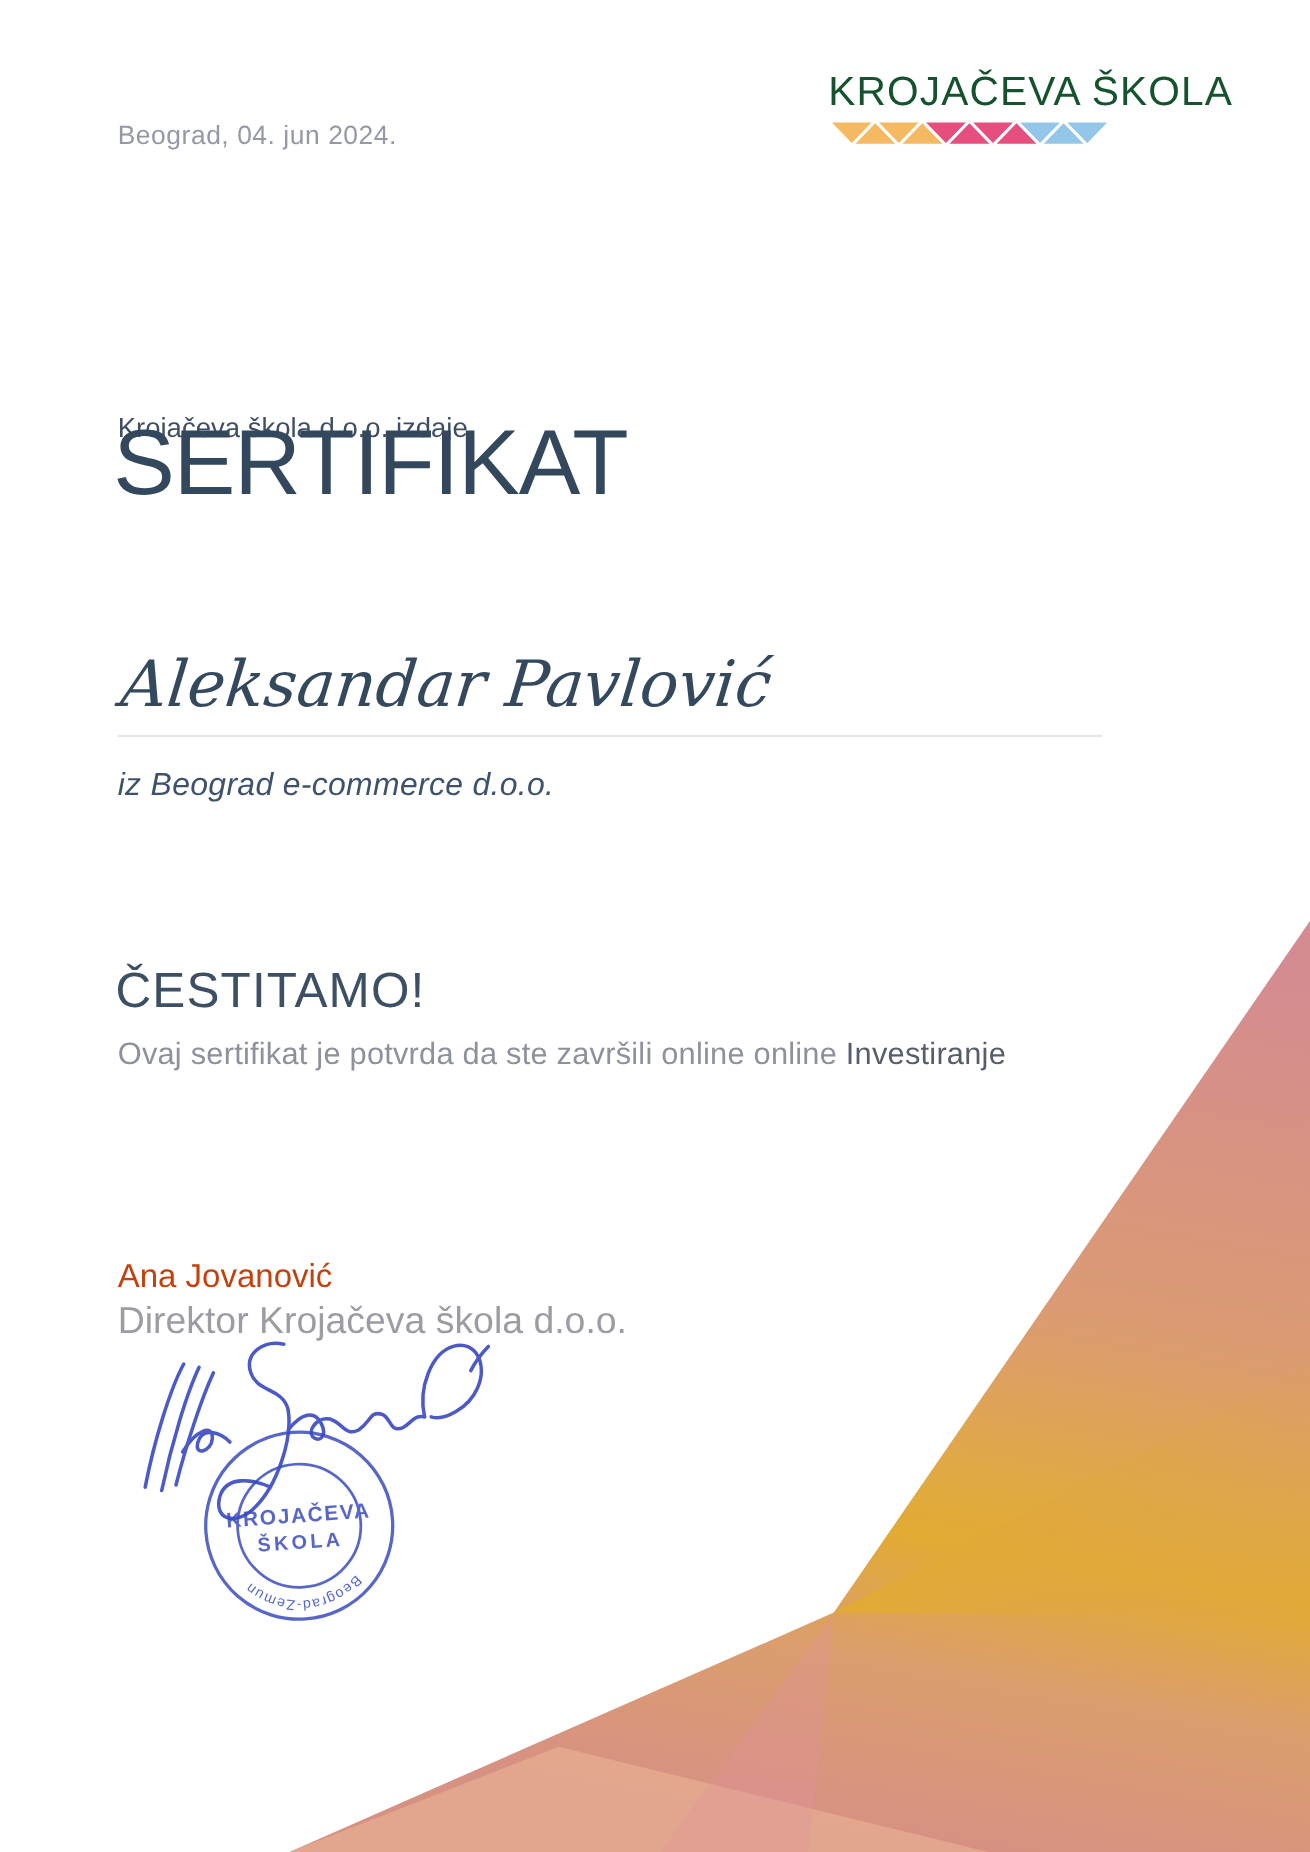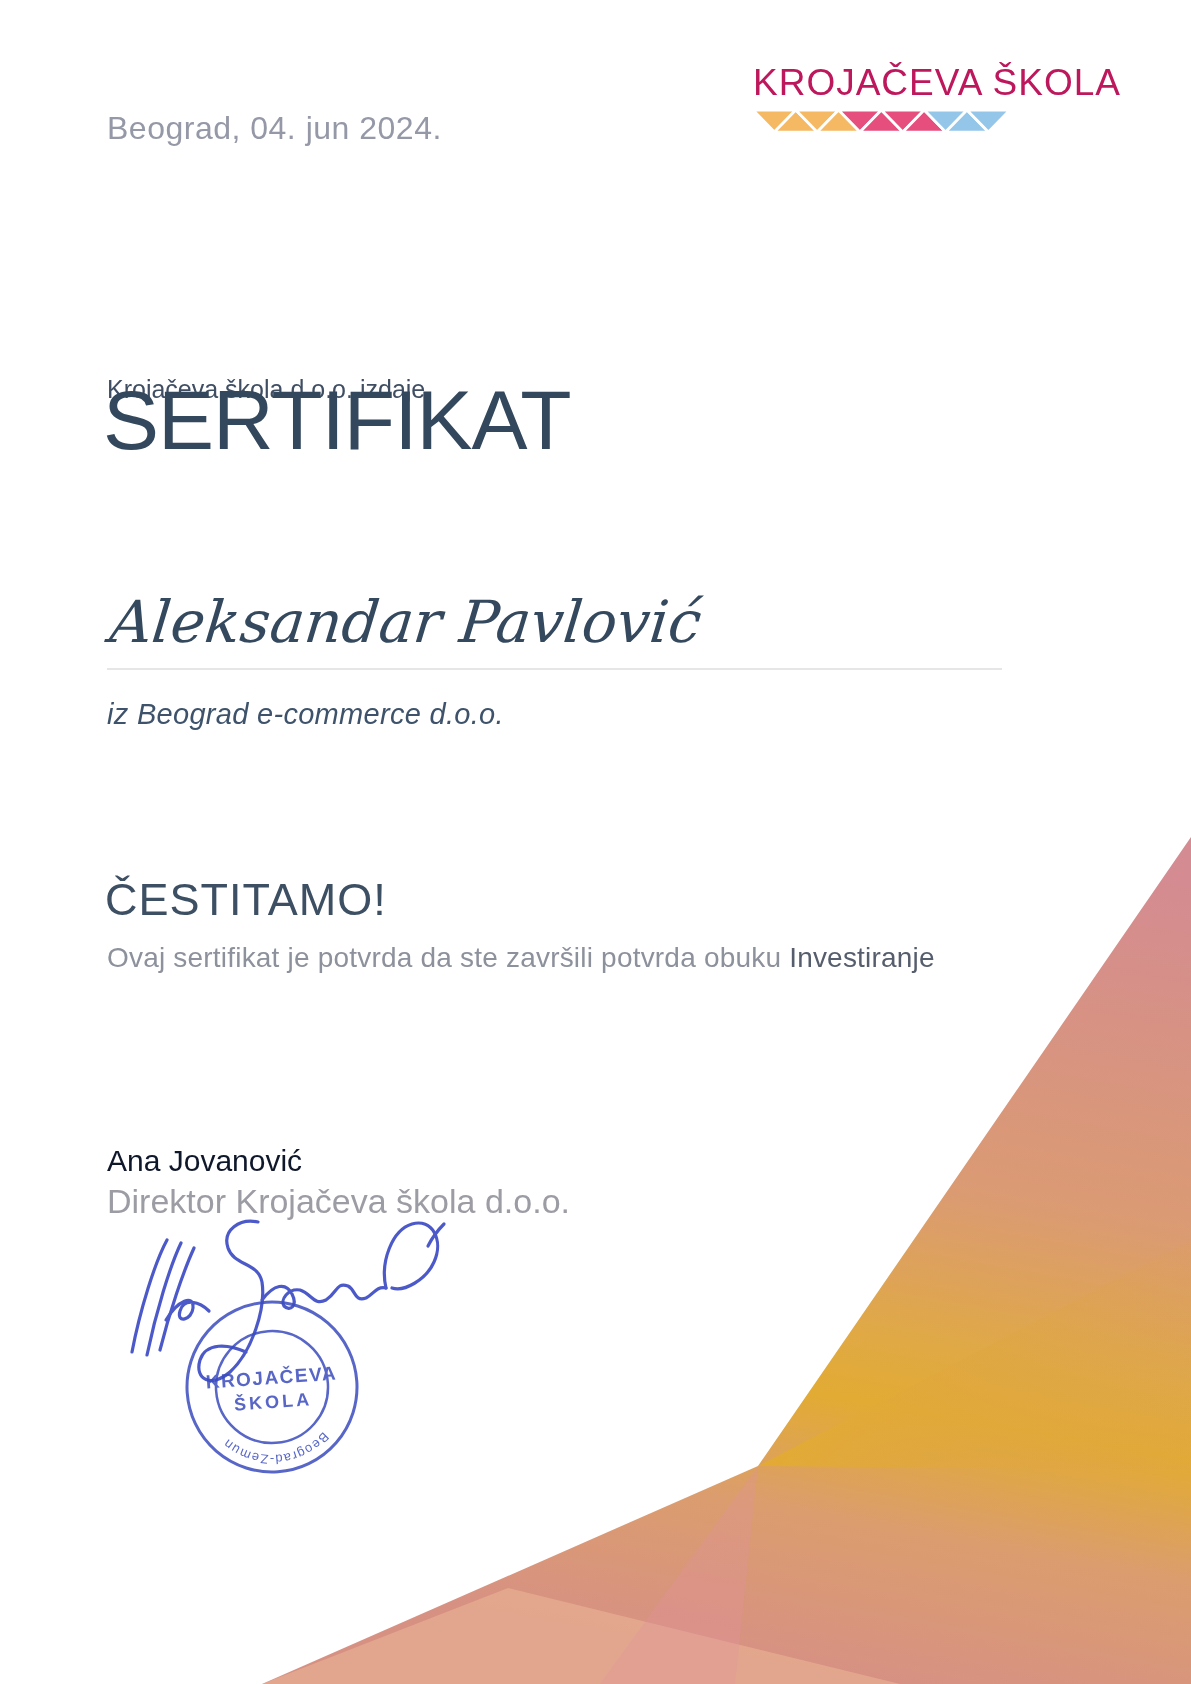--- a/index.html
+++ b/index.html
@@ -2,38 +2,38 @@
 <html><head>
 <meta charset="utf-8">
 <style>
   html,body{margin:0;padding:0;background:#888;}
   .page{
     position:relative;width:1191px;height:1684px;background:#ffffff;
     margin:0 auto;overflow:hidden;
     font-family:"Liberation Sans",sans-serif;
   }
   .decor{position:absolute;left:0;top:0;width:1191px;height:1684px;pointer-events:none;}
-  .date-line{position:absolute;left:107px;top:110px;font-size:32px;color:#9598a6;letter-spacing:.5px;}
+  .date-line{position:absolute;left:107px;top:110px;font-size:24px;color:#9598a6;letter-spacing:.5px;}
   .logo{position:absolute;left:753px;top:62px;width:330px;}
-  .logo-text{font-size:37px;font-weight:300;color:#be185d;letter-spacing:1px;white-space:nowrap;}
+  .logo-text{font-size:37px;font-weight:300;color:#14532d;letter-spacing:1px;white-space:nowrap;}
   .logo-strip{display:block;margin-top:6px;}
   .issuer-line{position:absolute;left:107px;top:355px;font-size:25px;color:#3f4e63;margin-top:20px;}
   .cert-title{position:absolute;left:103px;top:372px;margin:0;font-size:84px;font-weight:400;
     color:#33485c;letter-spacing:-1px;}
   .recipient-name{position:absolute;left:107px;top:588px;font-family:"DejaVu Serif",serif;
     font-style:italic;font-size:58px;color:#35495e;transform:skewX(-6deg);transform-origin:left bottom;
     white-space:nowrap;}
   .name-rule{position:absolute;left:107px;top:668px;width:895px;height:2px;background:#e6e6e9;}
   .recipient-company{position:absolute;left:107px;top:698px;font-size:29px;font-style:italic;
     color:#3e536b;font-weight:400;letter-spacing:.3px;}
   .congrats{position:absolute;left:105px;top:874px;font-size:45px;font-weight:400;color:#3d4f63;
     letter-spacing:1px;text-align:center;}
   .body-line{position:absolute;left:107px;top:942px;font-size:28px;color:#8d919c;letter-spacing:.2px;}
   .course-name{color:#565e6d;font-weight:400;}
-  .signer-name{position:absolute;left:107px;top:1144px;font-size:30px;color:#0f172a;text-align:right;}
+  .signer-name{position:absolute;left:107px;top:1144px;font-size:30px;color:#c2410c;text-align:right;}
   .signer-title{position:absolute;left:107px;top:1182px;font-size:34px;color:#9c9ca4;}
   .signature{position:absolute;left:100px;top:1205px;}
   .stamp{position:absolute;left:179px;top:1294px;}
 </style>
 </head>
 <body>
 
 <div class="page">
 
   <svg class="decor" viewBox="0 0 1191 1684" aria-hidden="true">
@@ -79,21 +79,21 @@
   </div>
 
   <div class="issuer-line">Krojačeva škola d.o.o. izdaje</div>
   <h1 class="cert-title">SERTIFIKAT</h1>
 
   <div class="recipient-name">Aleksandar Pavlović</div>
   <div class="name-rule"></div>
   <div class="recipient-company">iz Beograd e-commerce d.o.o.</div>
 
   <div class="congrats">ČESTITAMO!</div>
-  <div class="body-line"><span>Ovaj sertifikat je potvrda da ste završili potvrda obuku </span><span class="course-name">Investiranje</span></div>
+  <div class="body-line"><span>Ovaj sertifikat je potvrda da ste završili online online </span><span class="course-name">Investiranje</span></div>
 
   <div class="signer-name">Ana Jovanović</div>
   <div class="signer-title">Direktor Krojačeva škola d.o.o.</div>
 
   <svg class="signature" width="360" height="200" viewBox="100 1205 360 200" aria-hidden="true">
     <g fill="none" stroke="#3443c1" stroke-width="3.2" stroke-linecap="round" opacity="0.88">
       <path d="M132,1352 C140,1310 155,1262 167,1240"></path>
       <path d="M147,1355 C156,1312 170,1266 181,1243"></path>
       <path d="M160,1350 C169,1314 183,1272 194,1248"></path>
       <path d="M166,1320 C178,1300 194,1294 193,1308 C192,1320 176,1324 180,1311 C184,1297 200,1302 209,1311"></path>

